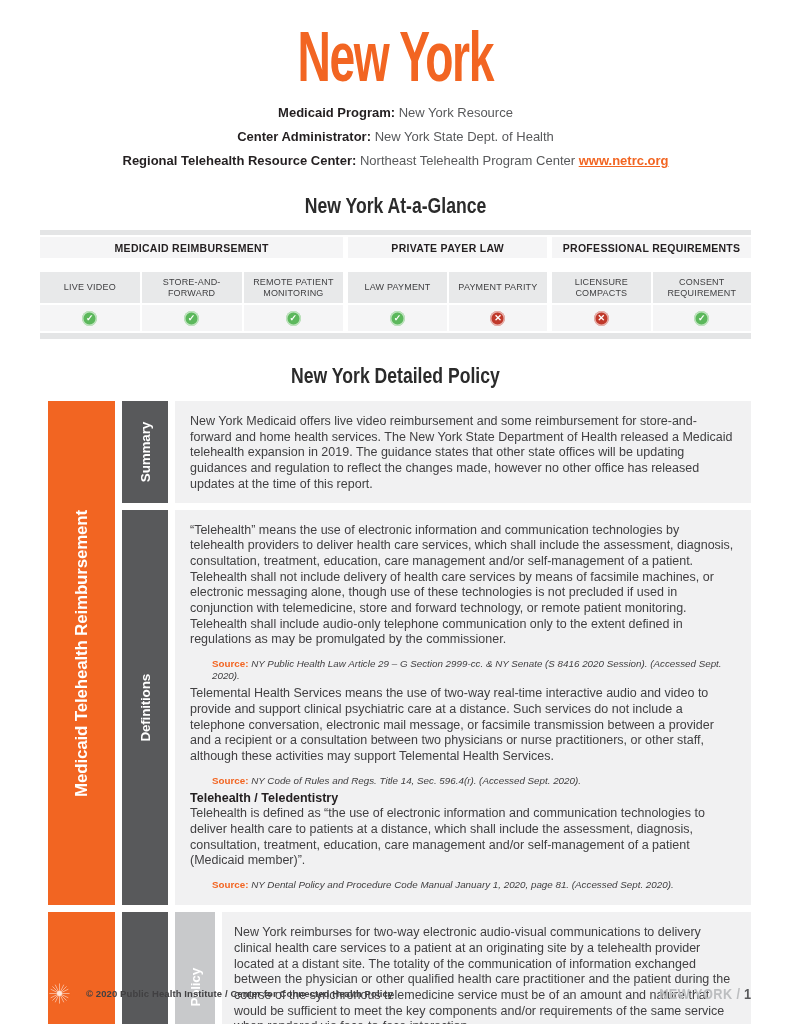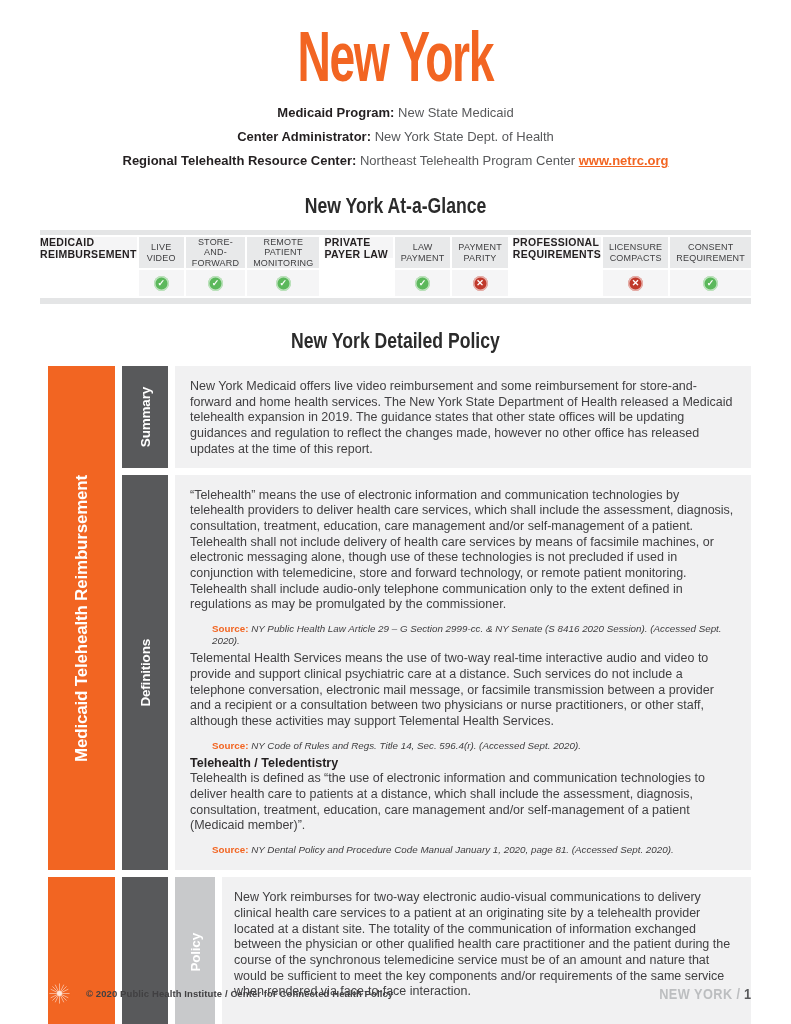--- a/index.html
+++ b/index.html
@@ -28,21 +28,21 @@
   }
   .section-heading .condense { display:inline-block; transform:scaleX(0.8); transform-origin:center; }
   .heading-glance { margin-top:20px; }
   .heading-detail { margin-top:24px; }
 
   
   .glance-table { margin:11px 40px 0 40px; }
   .strip { height:5px; background:#E4E5E6; }
   .strip.bottom { height:6px; margin-top:2px; }
   .glance-groups { display:flex; gap:5px; margin-top:2px; }
-  .glance-group { display:flex; flex-direction:row; gap:2px; }
+  .glance-group { display:flex; flex-direction:column; gap:14px; }
   .g3 { flex:3.05; } .g2 { flex:2; }
   .group-header {
     background:#F5F5F6; height:21px; display:flex; align-items:center; justify-content:center;
     font-size:10.5px; font-weight:bold; color:#231F20; letter-spacing:0.3px;
   }
   .sub-row { display:flex; gap:2px; }
   .sub-col { flex:1; display:flex; flex-direction:column; gap:2px; }
   .sub-label {
     background:#E8E9EA; height:31px; display:flex; align-items:center; justify-content:center;
     text-align:center; font-size:9px; color:#404042; letter-spacing:0.2px; line-height:10.5px;
@@ -101,21 +101,21 @@
 </head>
 <body>
 
 <div class="page">
 
   <h1 class="page-title"><span class="condense">New York</span></h1>
 
   <div class="info-lines">
     <div class="info-line">
       <b>Medicaid Program:</b>
-      <span>New State Medicaid</span>
+      <span>New York Resource</span>
     </div>
     <div class="info-line">
       <b>Center Administrator:</b>
       <span>New York State Dept. of Health</span>
     </div>
     <div class="info-line">
       <b>Regional Telehealth Resource Center:</b>
       <span>Northeast Telehealth Program Center</span>
       <a class="info-link">www.netrc.org</a>
     </div>

